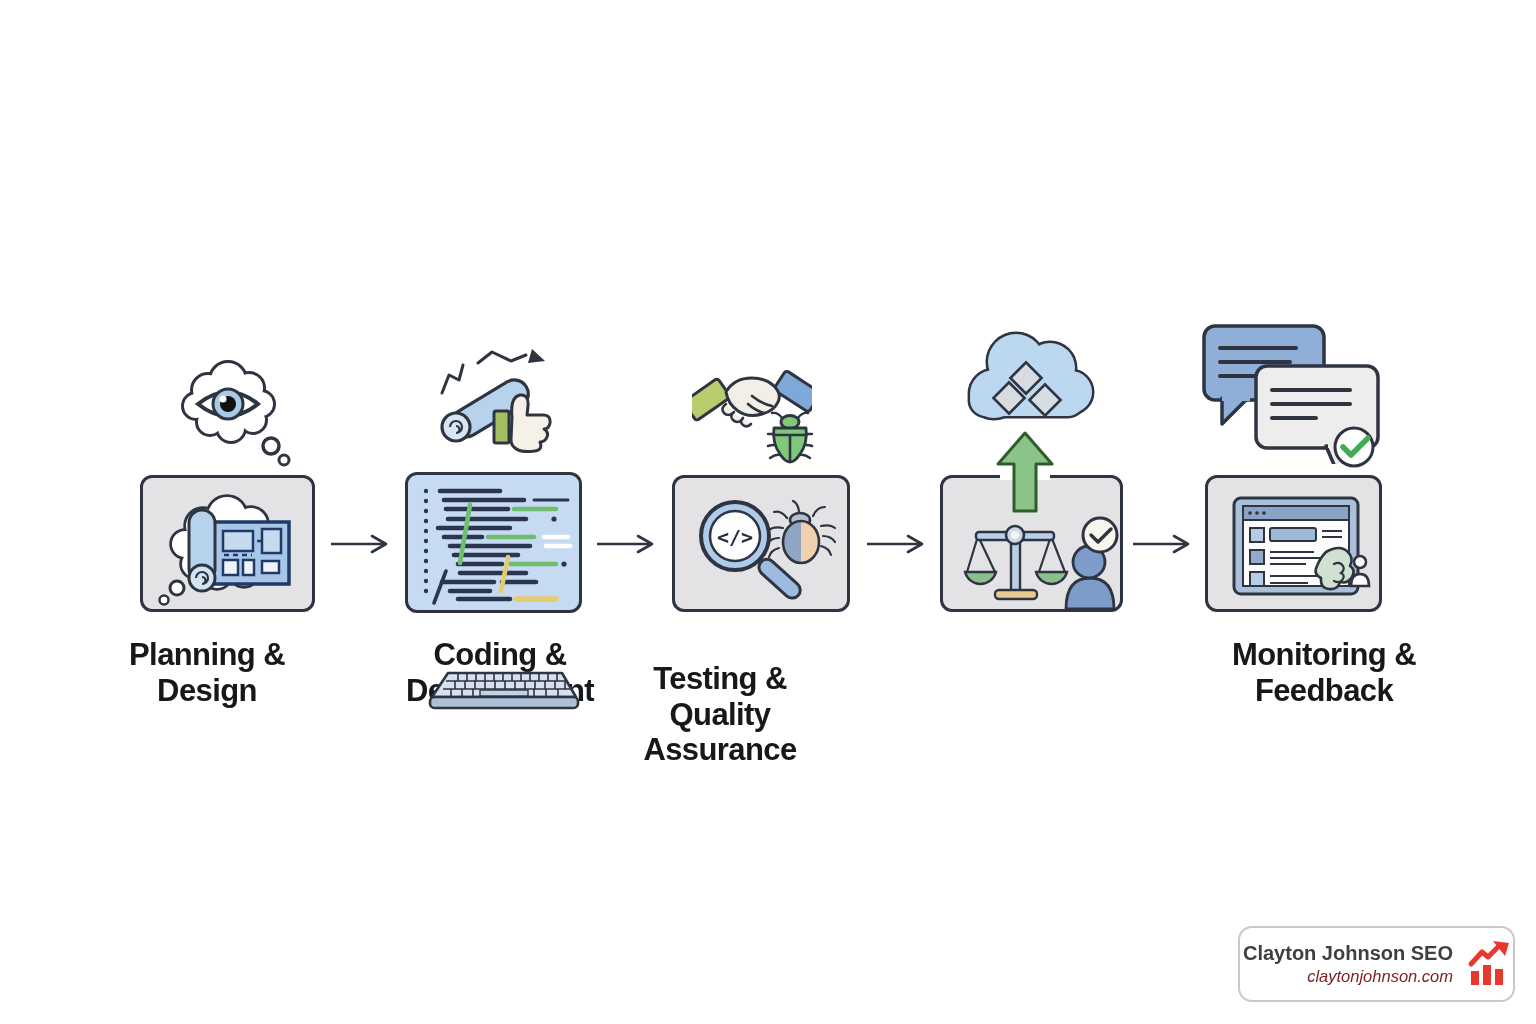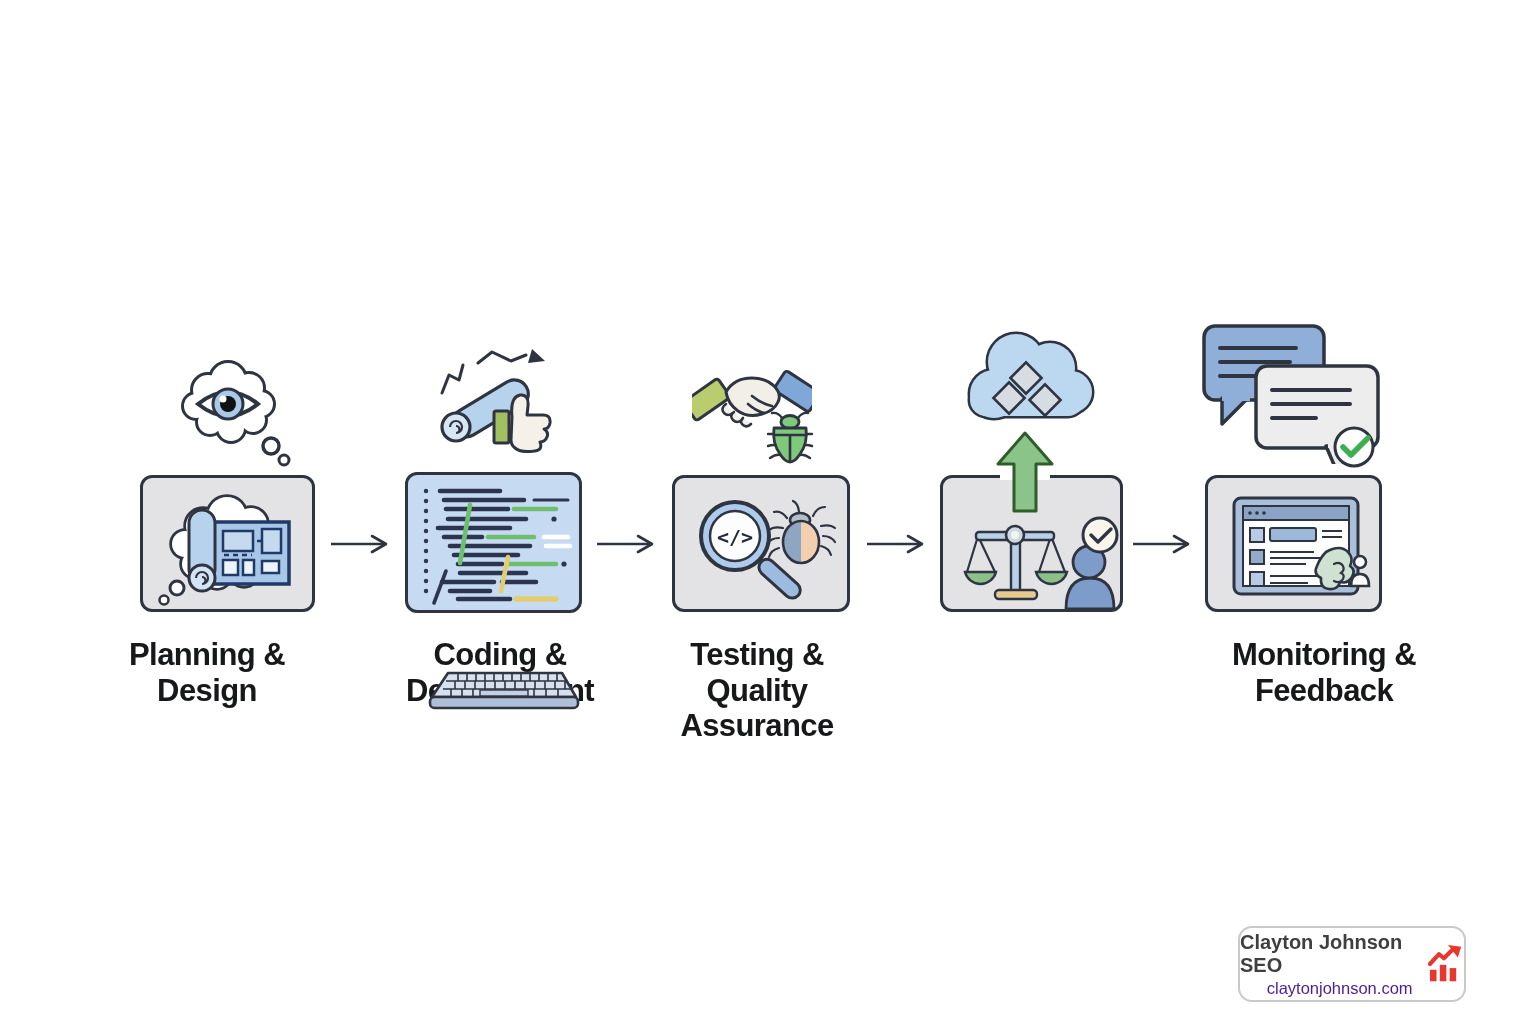--- a/index.html
+++ b/index.html
@@ -4,26 +4,26 @@
 <style>
   html,body{margin:0;padding:0;background:#ffffff;}
   .canvas{position:relative;width:1536px;height:1024px;background:#ffffff;overflow:hidden;
           font-family:"Liberation Sans",sans-serif;}
   .abs{position:absolute;}
   .stage-box{position:absolute;border:3px solid #2e3440;border-radius:12px;box-sizing:border-box;}
   .box-grey{background:#e3e3e6;}
   .box-blue{background:#c6dbf2;}
   .stage-label{position:absolute;top:637px;text-align:center;font-weight:700;color:#17181a;
                font-size:31px;line-height:1.15;letter-spacing:-0.6px;font-stretch:condensed;}
-  .badge{position:absolute;left:1238px;top:926px;width:228px;height:76px;background:#ffffff;
+  .badge{position:absolute;left:1238px;top:926px;width:277px;height:76px;background:#ffffff;
          border:2px solid #c9c9c9;border-radius:14px;box-sizing:border-box;
          display:flex;align-items:center;justify-content:flex-end;gap:12px;}
   .badge-text{display:flex;flex-direction:column;align-items:flex-end;gap:2px;}
   .badge-title{font-size:20px;font-weight:700;color:#3f3f41;}
-  .badge-url{font-size:16.5px;color:#4c1d95;}
+  .badge-url{font-size:16.5px;color:#7f1d1d;font-style:italic;}
   svg{display:block;}
 </style>
 </head>
 <body>
 
 <div class="canvas">
 
   <svg class="abs" style="left:165px;top:342px;" width="132" height="132" viewBox="0 0 132 132">
     <g stroke="#2e3440" stroke-width="4" fill="#ffffff">
       <circle cx="43" cy="48" r="16"></circle>
@@ -224,21 +224,21 @@
         <path d="M112,40 q-6,-8 -13,-6 M124,36 q0,-10 -6,-13 M138,38 q4,-9 12,-9" fill="none" stroke="#2e3440" stroke-width="2.2" stroke-linecap="round"></path>
         <path d="M104,60 q-8,0 -12,6 M104,70 q-8,2 -10,9 M148,58 q8,0 12,6 M146,68 q8,2 10,9 M108,50 q-9,-2 -14,2 M146,48 q9,-2 14,2" fill="none" stroke="#2e3440" stroke-width="2.2" stroke-linecap="round"></path>
         <ellipse cx="125" cy="42" rx="10" ry="7" fill="#b4bfcc" stroke="#2e3440" stroke-width="2.6"></ellipse>
         <ellipse cx="126" cy="64" rx="18" ry="21" fill="#f2cfae"></ellipse>
         <path d="M126,43 a18,21 0 0 0 0,42 z" fill="#8fa6c2"></path>
         <ellipse cx="126" cy="64" rx="18" ry="21" fill="none" stroke="#2e3440" stroke-width="2.6"></ellipse>
       </g>
     </svg>
   </div>
 
-  <div class="stage-label" style="left:637px;width:240px;">Testing &amp; Quality Assurance</div>
+  <div class="stage-label" style="left:600px;width:240px;margin-top:24px;">Testing &amp; Quality Assurance</div>
 
   <svg class="abs" style="left:864px;top:533px;" width="66" height="22" viewBox="0 0 66 22">
     <line x1="3" y1="11" x2="56" y2="11" stroke="#2e3440" stroke-width="2.6"></line>
     <polyline points="44,3 58,11 44,19" fill="none" stroke="#2e3440" stroke-width="2.6" stroke-linejoin="round" stroke-linecap="round"></polyline>
   </svg>
 
   <svg class="abs" style="left:952px;top:312px;" width="150" height="125" viewBox="0 0 150 125">
     <g stroke="#2e3440" stroke-width="5" fill="#bcd7f0">
       <circle cx="42" cy="82" r="24"></circle>
         <circle cx="64" cy="50" r="28"></circle>

